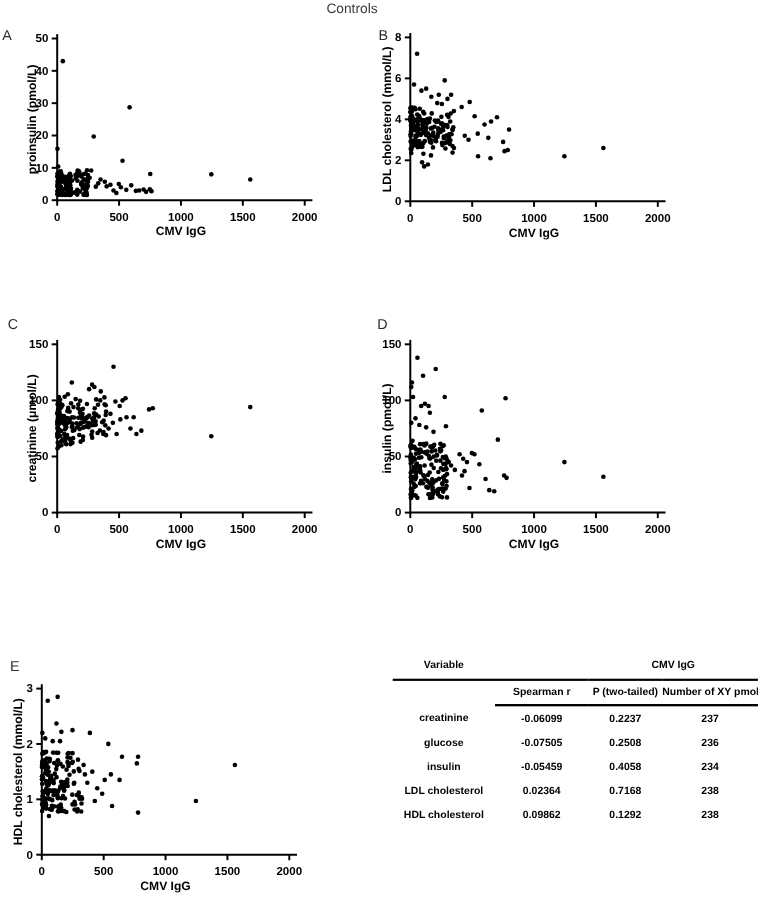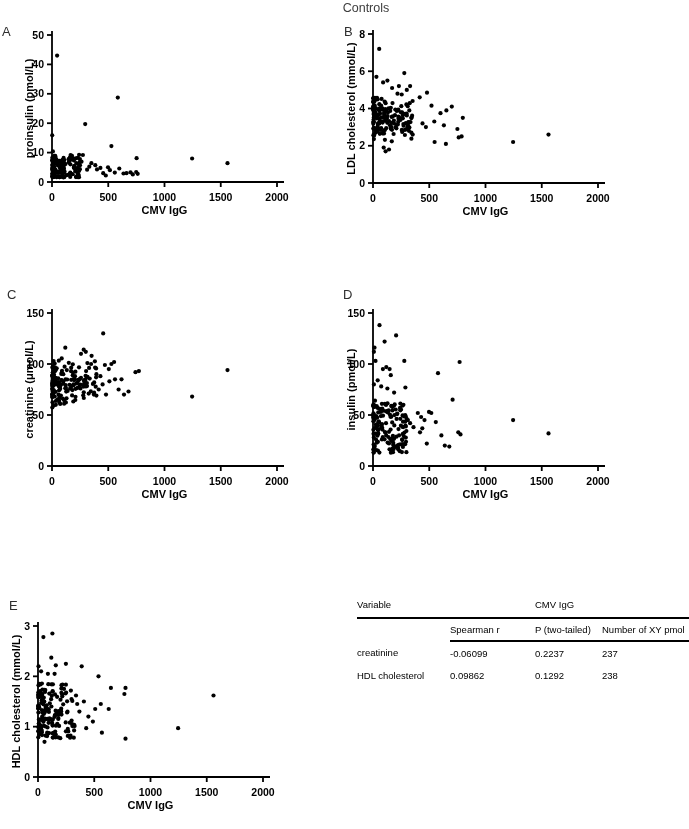--- a/index.html
+++ b/index.html
@@ -1,34 +1,34 @@
 <!DOCTYPE html>
 <html><head>
 <meta charset="utf-8">
 <style>
   html,body{margin:0;padding:0;background:#fff;}
   .page{position:relative;width:689px;height:829px;background:#fff;overflow:hidden;
         font-family:"Liberation Sans",sans-serif;}
   .fig-title{position:absolute;left:0;top:1px;width:640px;text-align:center;
-             font-size:12.5px;color:#3d3d3d;padding-left:46px;}
+             font-size:12.5px;color:#3d3d3d;}
   .panel-letter{position:absolute;font-size:13px;color:#2e2e2e;}
   .letter-A{left:2px;top:24px}
   .letter-B{left:344px;top:24px}
   .letter-C{left:7px;top:287px}
   .letter-D{left:343px;top:287px}
   .letter-E{left:9px;top:598px}
   svg#charts{position:absolute;left:0;top:0;}
   svg#charts text{font-family:"Liberation Sans",sans-serif;fill:#000;}
   svg#charts .tk{font-size:10.5px;font-weight:700;}
   svg#charts .axl{font-size:11px;font-weight:700;}
 
   .results-table{position:absolute;left:357px;top:592px;width:332px;}
   .results-table table{border-collapse:collapse;width:100%;table-layout:fixed;
       font-family:"Liberation Sans",sans-serif;font-size:9.5px;font-weight:700;color:#000;}
-  .results-table th,.results-table td{text-align:left;padding:0;font-weight:400;
+  .results-table th,.results-table td{text-align:center;padding:0;font-weight:700;
       white-space:nowrap;overflow:hidden;}
   .results-table tr.head1 th{height:25px;vertical-align:middle;border-bottom:2px solid #000;}
   .results-table tr.head2 th{height:21px;vertical-align:middle;}
   .results-table tr.head2 th.ub{border-bottom:2px solid #000;}
   .results-table tbody td{height:22px;vertical-align:middle;margin-top:32px;}
 </style>
 </head>
 <body>
 
 <div class="page">
@@ -1164,20 +1164,38 @@
         </tr>
       </thead>
       <tbody id="table-body">
           <tr>
             <td>creatinine</td>
             <td>-0.06099</td>
             <td>0.2237</td>
             <td>237</td>
           </tr>
           <tr>
+            <td>glucose</td>
+            <td>-0.07505</td>
+            <td>0.2508</td>
+            <td>236</td>
+          </tr>
+          <tr>
+            <td>insulin</td>
+            <td>-0.05459</td>
+            <td>0.4058</td>
+            <td>234</td>
+          </tr>
+          <tr>
+            <td>LDL cholesterol</td>
+            <td>0.02364</td>
+            <td>0.7168</td>
+            <td>238</td>
+          </tr>
+          <tr>
             <td>HDL cholesterol</td>
             <td>0.09862</td>
             <td>0.1292</td>
             <td>238</td>
           </tr>
         </tbody>
     </table>
   </div>
 
 </div>

